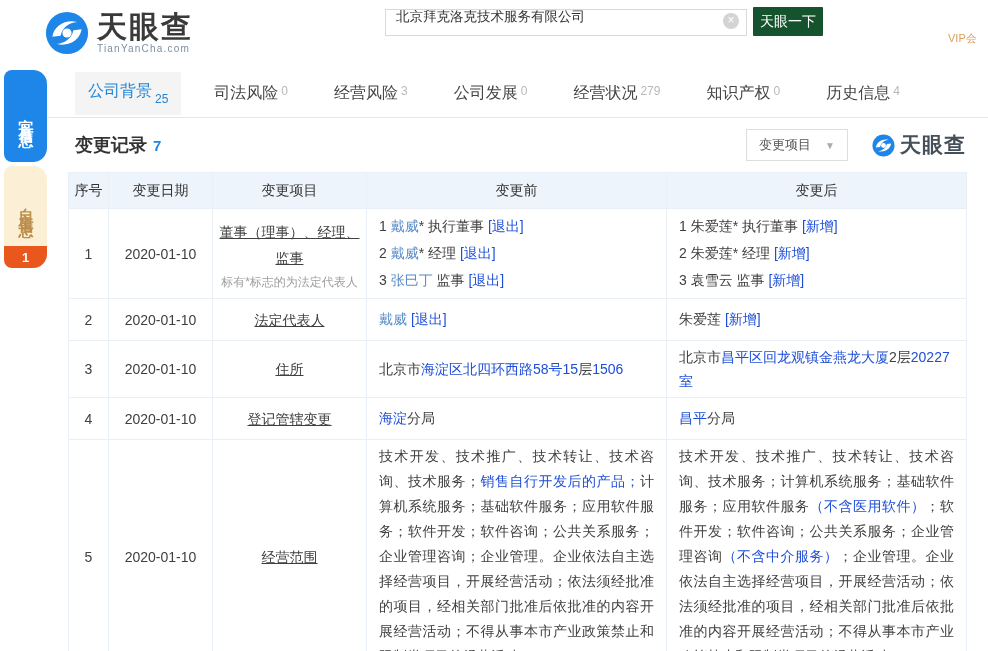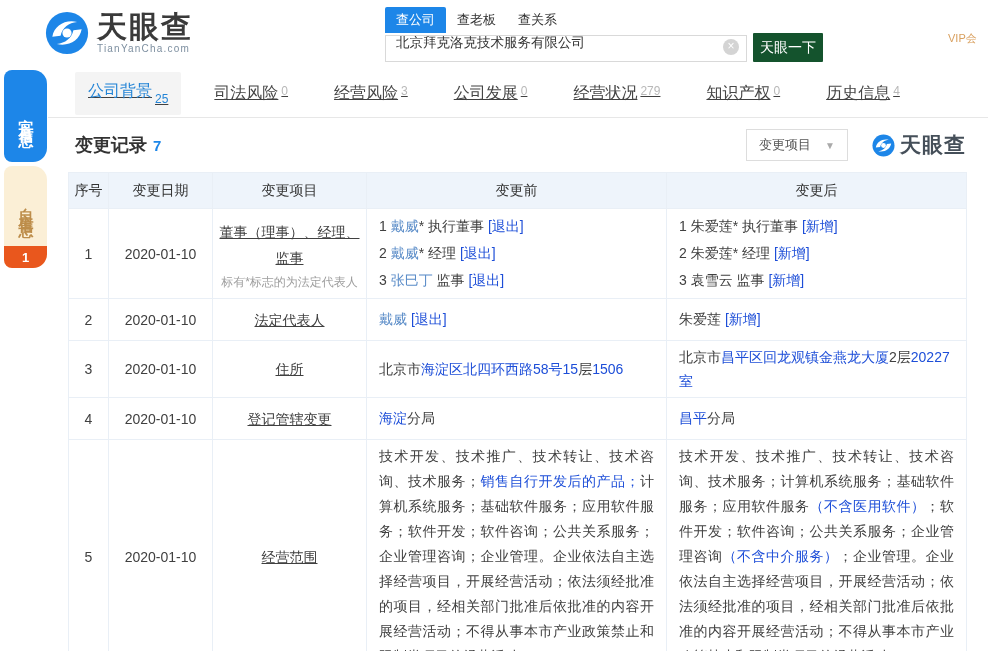--- a/index.html
+++ b/index.html
@@ -38,21 +38,21 @@
     justify-content: center; cursor: pointer; }
   .side-tab .vtxt { writing-mode: vertical-rl; letter-spacing: 5px; font-size: 15px; font-weight: 700; }
   .side-official { top: 70px; height: 92px; background: #1d86e8; color: #fff; border-radius: 8px 14px 14px 8px; }
   .side-self { top: 166px; height: 102px; background: #fbefd6; color: #bd8d4a;
     border-radius: 8px 14px 14px 8px; padding-bottom: 22px; }
   .side-badge { position: absolute; bottom: 0; left: 0; width: 100%; height: 22px; background: #e9571d;
     color: #fff; font-size: 13px; font-weight: 700; border-radius: 0 0 14px 8px;
     display: flex; align-items: center; justify-content: center; }
   
   .main { position: absolute; left: 48px; top: 70px; right: 0; bottom: 0; background: #fff; }
-  .nav { height: 48px; display: flex; align-items: center; padding-left: 27px; border-bottom: 1px solid #e7e7e7; text-decoration: underline; }
+  .nav { height: 48px; display: flex; align-items: center; padding-left: 27px; border-bottom: 1px solid #e7e7e7; }
   .nav-item { margin-right: 46px; font-size: 16px; color: #454545; cursor: pointer; display: flex; align-items: flex-start; white-space: nowrap; }
   .nav-item .cnt { font-size: 12px; color: #b8b8b8; margin-left: 3px; margin-top: 1px; }
   .nav-item.active { background: #f4f4f4; padding: 9px 13px; border-radius: 2px; color: #2384d6; margin-right: 33px; }
   .nav-item.active .cnt { color: #2384d6; margin-top: 11px; }
   .section-head { height: 54px; display: flex; align-items: center; padding: 0 22px 0 27px; }
   .sec-title { font-size: 18px; font-weight: 700; color: #333; text-align: right; }
   .sec-count { color: #1d86e8; font-size: 15px; font-weight: 700; margin-left: 6px; }
   .spacer { flex: 1; }
   .filter-btn { border: 1px solid #ddd; background: #fff; padding: 6px 12px; font-size: 13px; color: #555;
     display: flex; align-items: center; cursor: pointer; font-family: inherit; }
@@ -89,25 +89,20 @@
       <path d="M8 28 C10 16 22 9 35 12 C26 13 19 18 17 27 Z" fill="#fff"></path>
       <path d="M40 20 C38 32 26 39 13 36 C22 35 29 30 31 21 Z" fill="#fff"></path>
       <circle cx="24" cy="24" r="5" fill="#fff"></circle>
     </svg>
     <div class="logo-texts">
       <div class="logo-name">天眼查</div>
       <div class="logo-sub">TianYanCha.com</div>
     </div>
   </div>
   <div class="search-area">
-    <div class="search-tabs">
-        <span class="stab active">查公司</span>
-        <span class="stab">查老板</span>
-        <span class="stab">查关系</span>
-      </div>
     <div class="search-row">
       <span class="input-wrap">
         <input class="search-input" type="text" value="北京拜克洛克技术服务有限公司" style="">
         <span class="clear-btn">×</span>
       </span>
       <button class="search-btn">天眼一下</button>
     </div>
   </div>
   <span class="vip">VIP会</span>
 </div>

